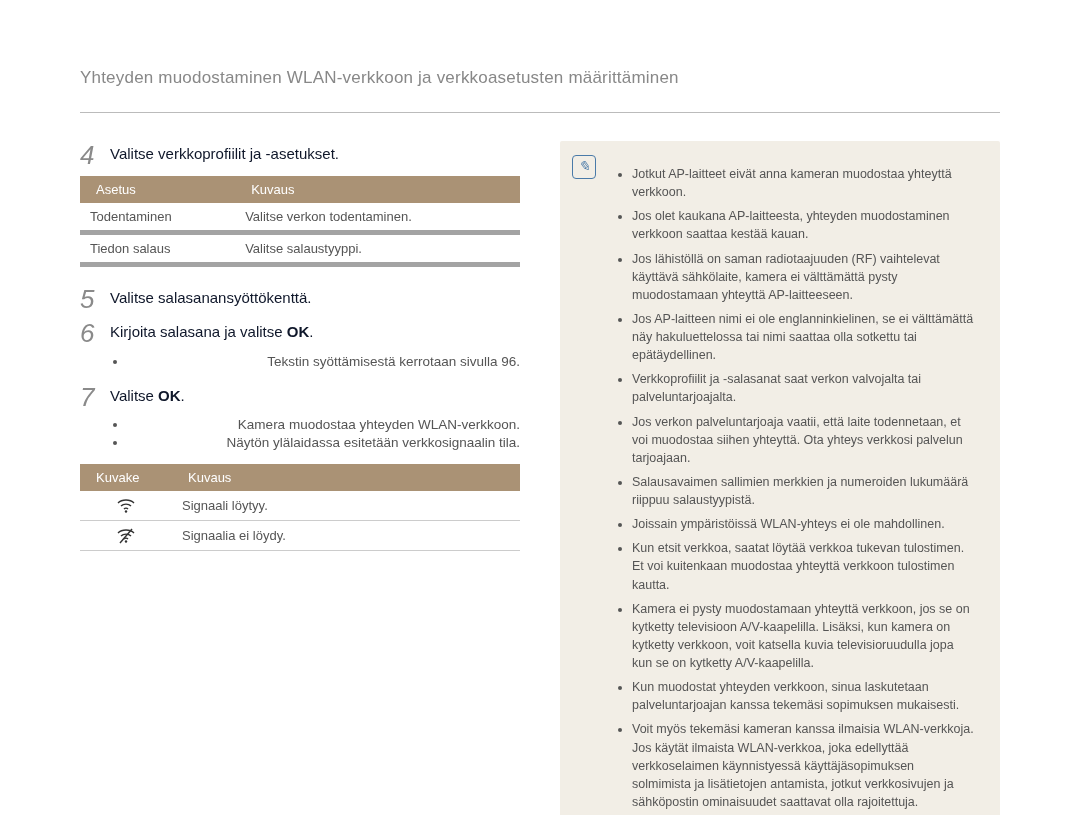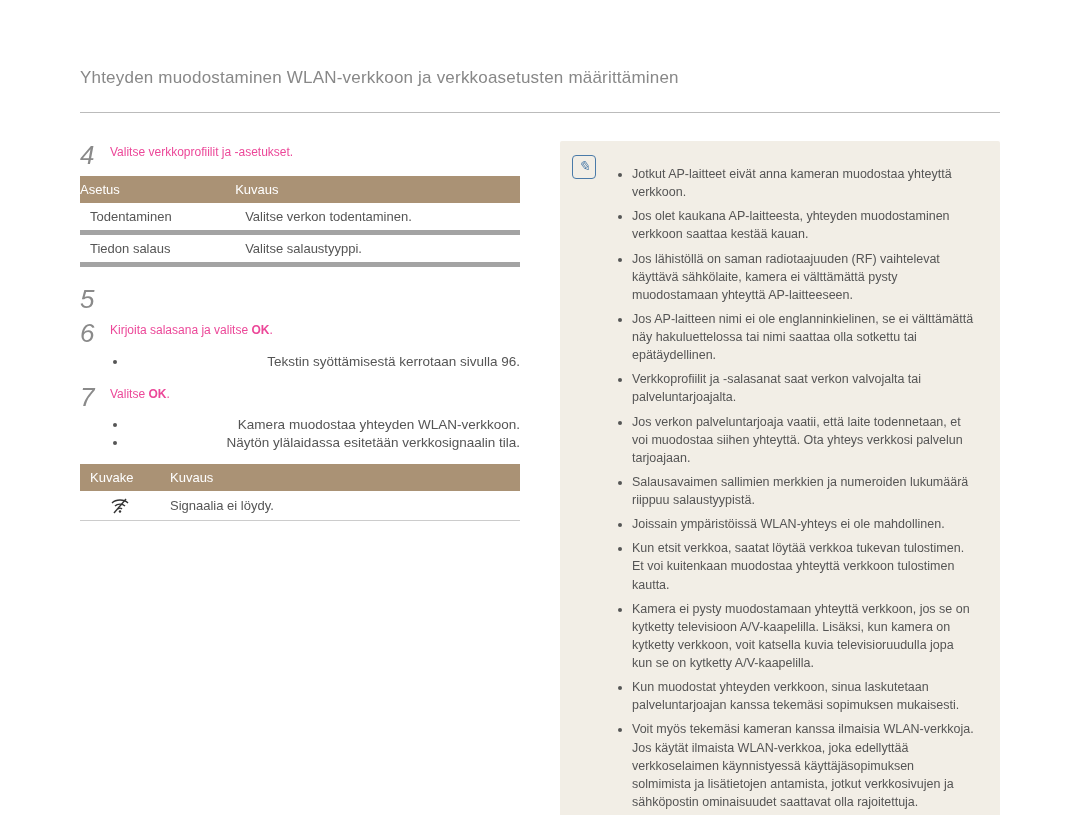--- a/index.html
+++ b/index.html
@@ -43,37 +43,37 @@
   .step-num {
     font-size: 26px;
     font-style: italic;
     font-weight: 300;
     color: #8a8a8a;
     width: 26px;
     margin-right: 4px;
     line-height: 1.1;
   }
   .step-text {
-    font-size: 12px;
-    color: #ec4899;
+    font-size: 15px;
+    color: #0f172a;
     padding-top: 4px;
   }
   .step-text .bold { font-weight: bold; }
   table.settings {
     width: 100%;
     border-collapse: collapse;
     margin: 6px 0 18px 0;
     font-size: 13px;
   }
   table.settings th {
     background: #aa9275;
     color: #fff;
     text-align: left;
     font-weight: normal;
-    padding: 6px 0;
+    padding: 6px 16px;
   }
   table.settings td {
     padding: 6px 10px;
     border-bottom: 5px solid #a3a3a3;
     color: #555;
   }
   .bullets {
     list-style: disc;
     padding-left: 48px;
     margin: 4px 0 14px 0;
@@ -86,21 +86,21 @@
     width: 100%;
     border-collapse: collapse;
     margin-top: 6px;
     font-size: 13px;
   }
   table.icons th {
     background: #aa9275;
     color: #fff;
     text-align: left;
     font-weight: normal;
-    padding: 6px 10px;
+    padding: 6px 16px;
   }
   table.icons th:first-child { width: 60px; }
   table.icons td {
     padding: 6px 10px;
     border-bottom: 1px solid #ccc;
     color: #555;
   }
   .icon-cell { text-align: center; }
   .notebox {
     background: #f2eee6;
@@ -164,20 +164,21 @@
         </tr>
         <tr>
           <td>Tiedon salaus</td>
           <td>Valitse salaustyyppi.</td>
         </tr>
       </tbody>
         </table>
 
       <div class="step">
         <div class="step-num">5</div>
+        <div class="step-text">Valitse salasanansyöttökenttä.</div>
       </div>
 
       <div class="step">
         <div class="step-num">6</div>
         <div class="step-text">
           <span>Kirjoita salasana ja valitse </span><span class="bold">OK</span><span>.</span>
         </div>
       </div>
       <ul class="bullets">
         <li>Tekstin syöttämisestä kerrotaan sivulla 96.</li>
@@ -192,20 +193,31 @@
       <ul class="bullets">
         <li>Kamera muodostaa yhteyden WLAN-verkkoon.</li>
         <li>Näytön ylälaidassa esitetään verkkosignaalin tila.</li>
       </ul>
 
       <table class="icons">
         <tbody>
             <tr>
           <th>Kuvake</th>
           <th>Kuvaus</th>
+        </tr>
+        <tr>
+          <td class="icon-cell">
+            <svg class="wifi-svg" width="18" height="16" viewBox="0 0 18 16">
+              <path d="M1 5 C5 1 13 1 17 5" stroke="#333" stroke-width="1.4" fill="none"></path>
+              <path d="M4 8 C6.5 5.5 11.5 5.5 14 8" stroke="#333" stroke-width="1.4" fill="none"></path>
+              <path d="M7 11 C8 10 10 10 11 11" stroke="#333" stroke-width="1.4" fill="none"></path>
+              <circle cx="9" cy="13.5" r="1.2" fill="#333"></circle>
+            </svg>
+          </td>
+          <td>Signaali löytyy.</td>
         </tr>
         <tr>
           <td class="icon-cell">
             <svg class="wifi-svg" width="18" height="16" viewBox="0 0 18 16">
               <path d="M1 5 C5 1 13 1 17 5" stroke="#333" stroke-width="1.4" fill="none"></path>
               <path d="M4 8 C6.5 5.5 11.5 5.5 14 8" stroke="#333" stroke-width="1.4" fill="none"></path>
               <path d="M7 11 C8 10 10 10 11 11" stroke="#333" stroke-width="1.4" fill="none"></path>
               <circle cx="9" cy="13.5" r="1.2" fill="#333"></circle>
               <line x1="3" y1="15" x2="15" y2="1" stroke="#333" stroke-width="1.4"></line>
             </svg>

